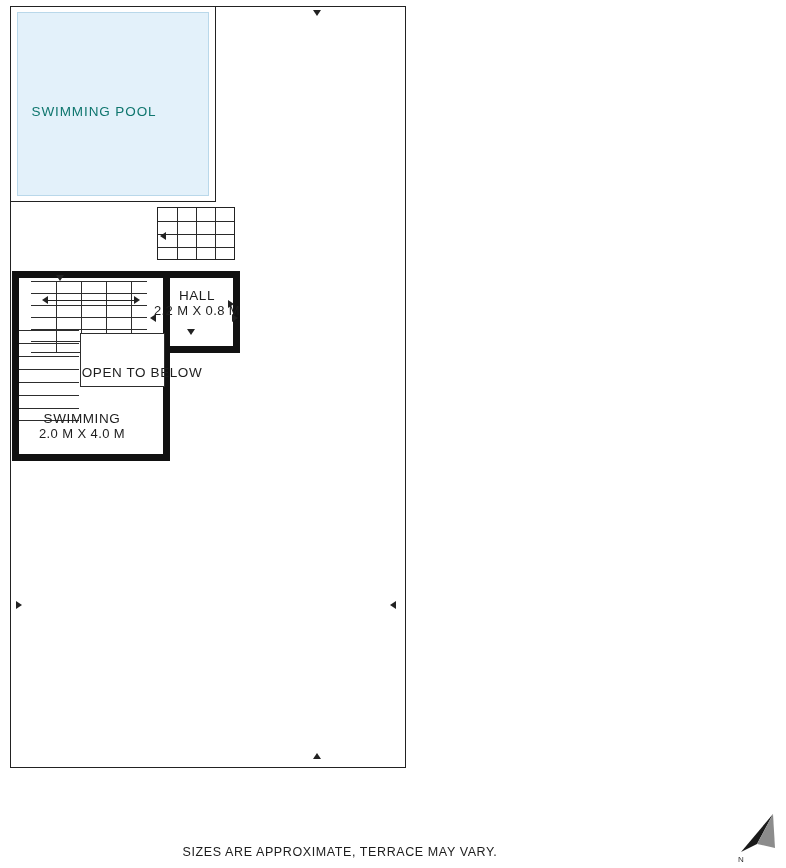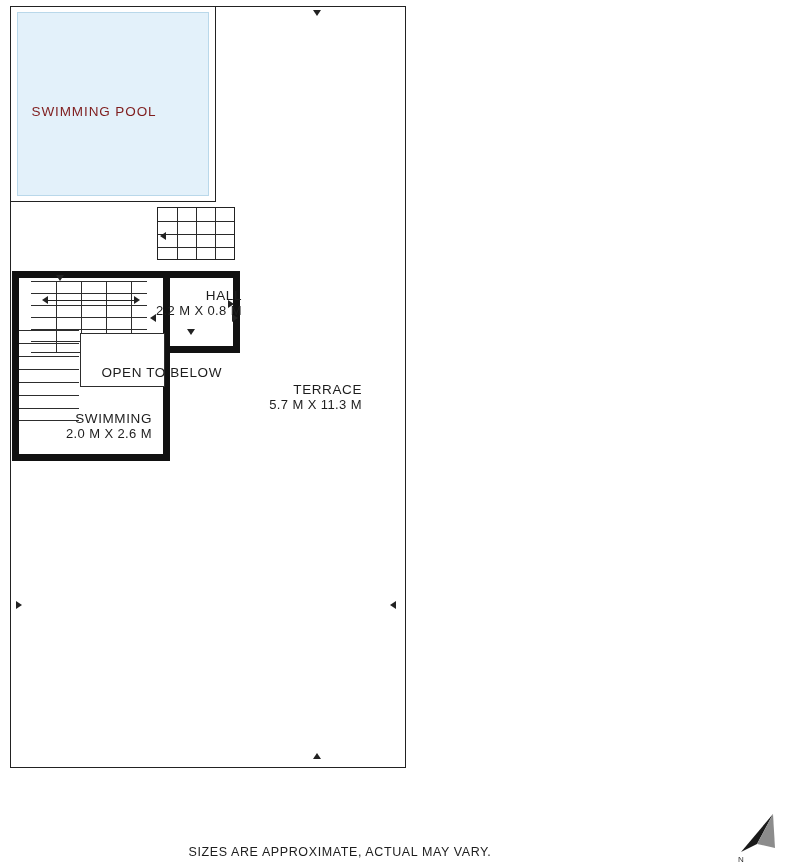--- a/index.html
+++ b/index.html
@@ -54,21 +54,21 @@
     background: #e3f1fa;
     border: 1px solid #b9d8ea;
   }
   .pool-label {
     left: 17px;
     top: 104px;
     width: 154px;
     text-align: center;
     font-size: 13.5px;
     letter-spacing: 0.9px;
-    color: #7f1d1d;
+    color: #0f766e;
   }
 
   
   .watermark {
     left: 90px;
     top: 392px;
     width: 120px;
     font-size: 62px;
     font-weight: bold;
     color: #ebebeb;
@@ -176,21 +176,21 @@
     font-size: 13.5px;
     letter-spacing: 0.6px;
     color: #1d1d1d;
     white-space: nowrap;
   }
   .lbl .dim {
     display: block;
     font-size: 13px;
     letter-spacing: 0.4px;
   }
-  .center { text-align: right; }
+  .center { text-align: center; }
 
   .hall-label   { left: 152px; top: 288px; width: 90px; }
   .otb-label    { left: 62px;  top: 365px; width: 160px; }
   .stairwell-label { left: 12px; top: 411px; width: 140px; }
   .terrace-label { left: 222px; top: 382px; width: 140px; }
 
   
   .arrow {
     position: absolute;
     width: 0; height: 0;
@@ -308,29 +308,25 @@
 
   <div class="lbl center hall-label">
     <span>HALL</span>
     <span class="dim">2.2 M X 0.8 M</span>
   </div>
 
   <div class="lbl center otb-label">OPEN TO BELOW</div>
 
   <div class="lbl center stairwell-label">
     <span>SWIMMING</span>
-    <span class="dim">2.0 M X 2.6 M</span>
-  </div>
-
-  <div class="lbl center terrace-label">
-    <span>TERRACE</span>
-    <span class="dim">5.7 M X 11.3 M</span>
-  </div>
-
-  <div class="footer-note">SIZES ARE APPROXIMATE, ACTUAL MAY VARY.</div>
+    <span class="dim">2.0 M X 4.0 M</span>
+  </div>
+
+
+  <div class="footer-note">SIZES ARE APPROXIMATE, TERRACE MAY VARY.</div>
 
   <svg class="north" viewBox="0 0 44 50">
     <polygon points="38,2 6,40 22,32" fill="#1a1a1a"></polygon>
     <polygon points="38,2 22,32 40,36" fill="#8c8c8c"></polygon>
   </svg>
   <div class="north-label">N</div>
 
 </div>
 
 </body></html>

